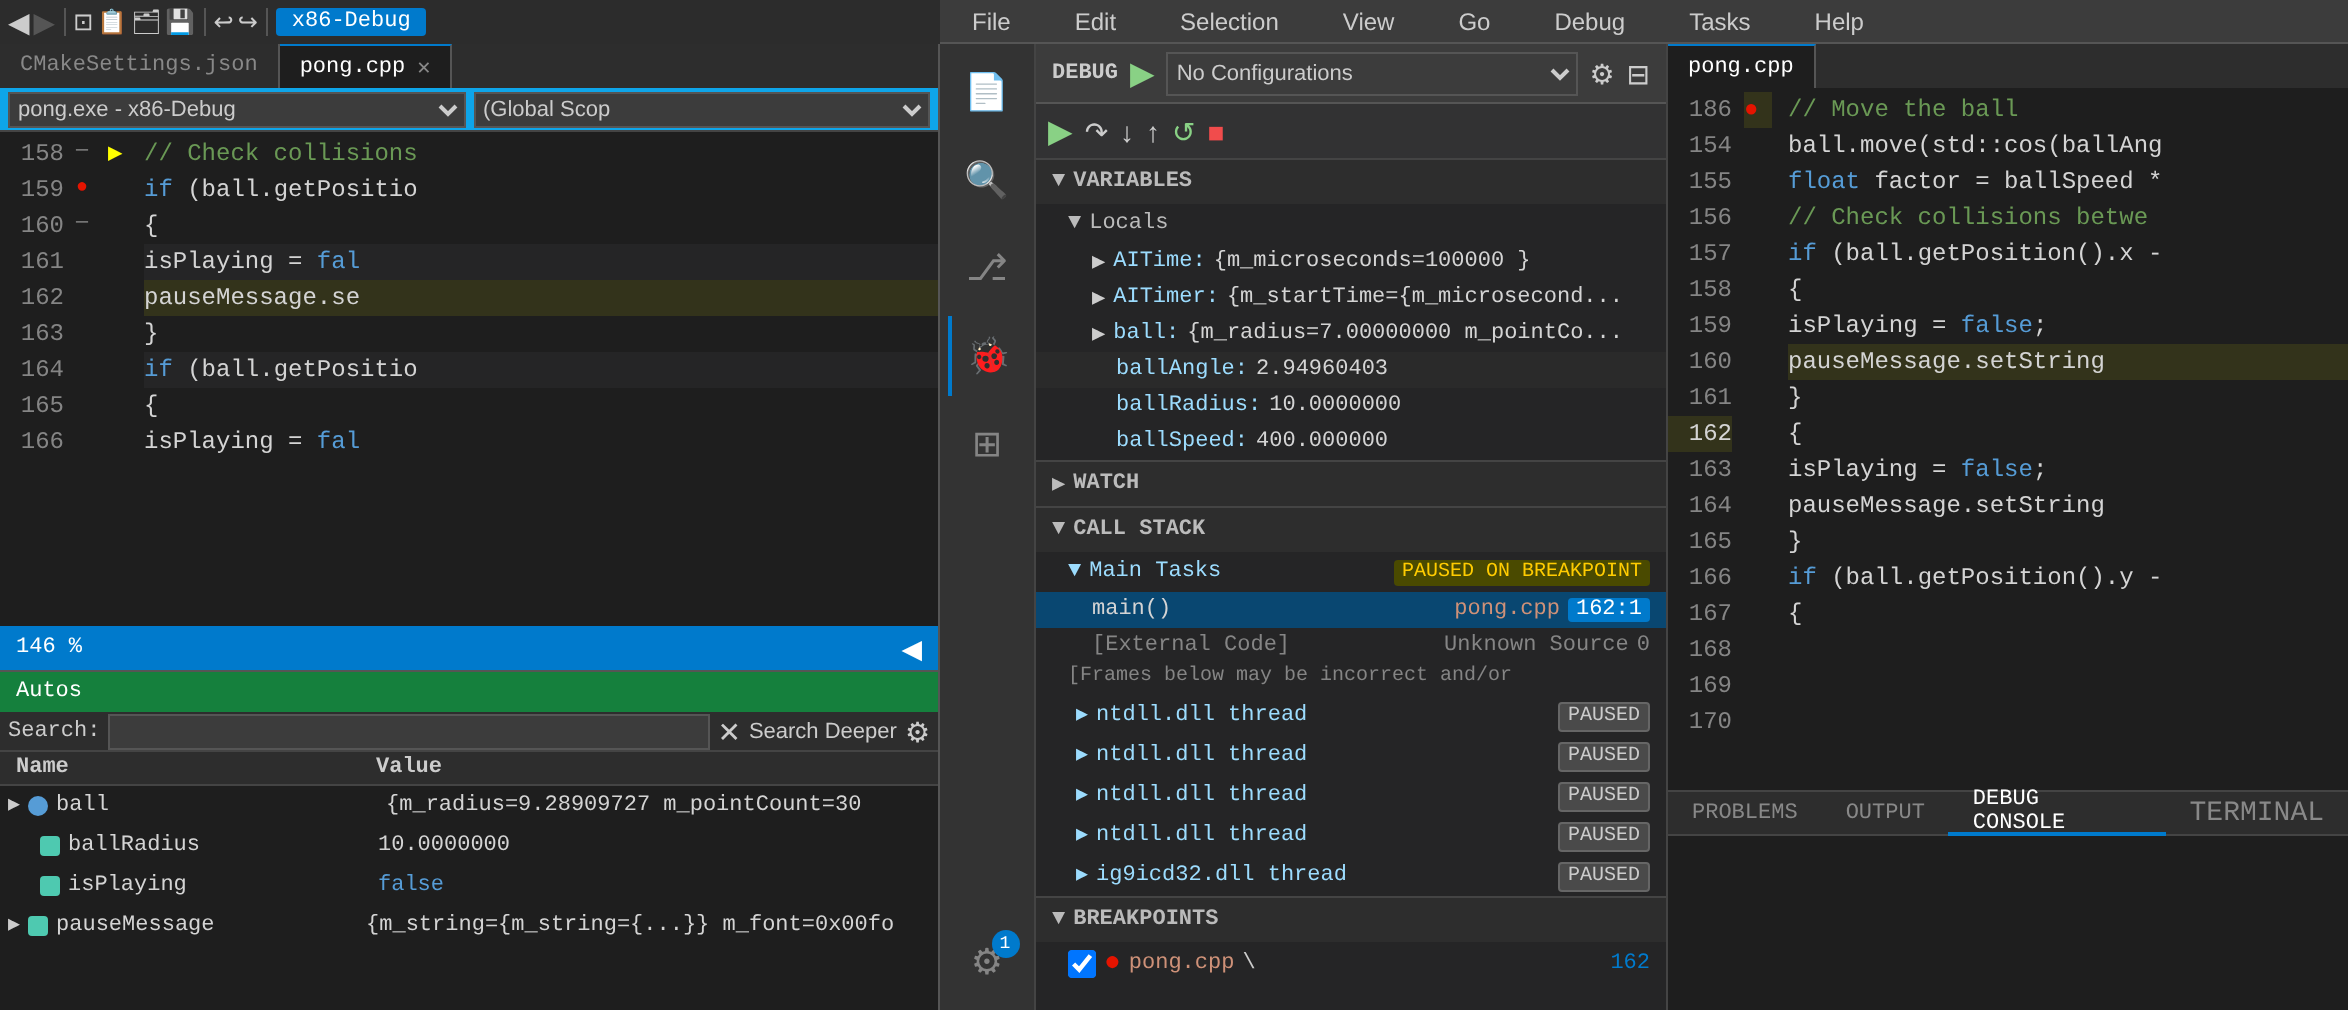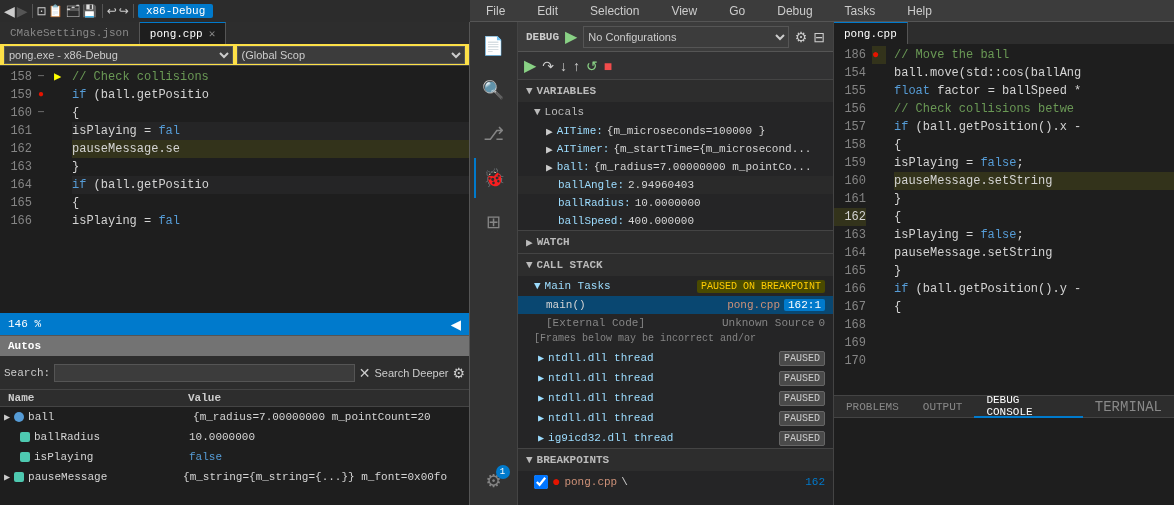--- a/index.html
+++ b/index.html
@@ -49,21 +49,21 @@
       <div style="display:flex; background:#2d2d2d; height:22px; align-items:stretch; flex-shrink:0;">
         <div style="padding:0 10px; font-size:11px; color:#888; background:#2d2d2d; border-right:1px solid #555; display:flex; align-items:center; cursor:pointer;">
           <span>CMakeSettings.json</span>
         </div>
         <div style="padding:0 10px; font-size:11px; color:#fff; background:#1e1e1e; border-right:1px solid #555; display:flex; align-items:center; gap:6px; cursor:pointer; border-top:1px solid #007acc;">
           <span>pong.cpp</span>
           <span style="color:#888;font-size:11px;cursor:pointer;">✕</span>
         </div>
       </div>
 
-      <div style="display:flex; background:#fde047; height:22px; align-items:center; padding:0 4px; gap:4px; flex-shrink:0; border-bottom:1px solid #444;">
+      <div style="display:flex; background:#0ea5e9; height:22px; align-items:center; padding:0 4px; gap:4px; flex-shrink:0; border-bottom:1px solid #444;">
         <select style="background:#3c3c3c;border:1px solid #555;color:#ccc;font-size:11px;height:18px;flex:1;">
           <option>pong.exe - x86-Debug</option>
         </select>
         <select style="background:#3c3c3c;border:1px solid #555;color:#ccc;font-size:11px;height:18px;flex:1;">
           <option>(Global Scop</option>
         </select>
       </div>
 
       <div style="flex:1; display:flex; overflow:hidden; background:#1e1e1e;">
         <div style="width:38px;background:#1e1e1e;color:#858585;text-align:right;padding:2px 6px 0 0;font-size:12px;line-height:18px;flex-shrink:0;user-select:none;">
@@ -112,41 +112,41 @@
         </div>
       </div>
 
       <div style="display:flex; align-items:center; background:#007acc; height:22px; padding:0 8px; flex-shrink:0;">
         <span style="color:white;font-size:11px;">146 %</span>
         <div style="flex:1;"></div>
         <button style="background:transparent;border:none;color:white;cursor:pointer;">◀</button>
       </div>
 
       <div style="height:170px; background:#1e1e1e; border-top:1px solid #555; display:flex; flex-direction:column; flex-shrink:0;">
-        <div style="background:#737373;color:white;padding:2px 8px;font-size:11px;font-weight:bold;height:20px;display:flex;align-items:center;">Autos</div>
-
-        <div style="display:flex;align-items:center;padding:2px 4px;background:#2d2d2d;border-bottom:1px solid #444;height:34px;gap:4px;">
+        <div style="background:#15803d;color:white;padding:2px 8px;font-size:11px;font-weight:normal;height:20px;display:flex;align-items:center;">Autos</div>
+
+        <div style="display:flex;align-items:center;padding:2px 4px;background:#2d2d2d;border-bottom:1px solid #444;height:20px;gap:4px;">
           <span style="color:#ccc;font-size:11px;">Search:</span>
           <input type="text" style="flex: 1 1 0%; background: rgb(60, 60, 60); border: 1px solid rgb(85, 85, 85); color: rgb(204, 204, 204); font-size: 11px; padding: 1px 4px; height: 18px;">
           <button style="background:transparent;border:none;color:#ccc;cursor:pointer;font-size:14px;">✕</button>
           <button style="background:transparent;border:none;color:#ccc;cursor:pointer;font-size:11px;">Search Deeper</button>
           <button style="background:transparent;border:none;color:#ccc;cursor:pointer;font-size:14px;">⚙</button>
         </div>
 
         <div style="display:flex;padding:2px 8px;background:#2d2d2d;border-bottom:1px solid #444;font-size:11px;color:#ccc;font-weight:bold;">
           <div style="width:180px;">Name</div>
           <div style="flex:1;">Value</div>
         </div>
 
         <div style="flex:1;overflow:hidden;">
           <div style="display:flex;align-items:center;padding:1px 4px;font-size:11px;height:20px;cursor:pointer;">
             <span style="color:#ccc;font-size:10px;margin-right:4px;">▶</span>
             <span style="background:#569cd6;border-radius:50%;width:10px;height:10px;display:inline-block;margin-right:4px;"></span>
             <span style="width:165px;color:#d4d4d4;">ball</span>
-            <span style="flex:1;color:#d4d4d4;">{m_radius=7.00000000 m_pointCount=20</span>
+            <span style="flex:1;color:#d4d4d4;">{m_radius=9.28909727 m_pointCount=30</span>
           </div>
           <div style="display:flex;align-items:center;padding:1px 4px 1px 20px;font-size:11px;height:20px;cursor:pointer;">
             <span style="background:#4ec9b0;border-radius:2px;width:10px;height:10px;display:inline-block;margin-right:4px;"></span>
             <span style="width:155px;color:#d4d4d4;">ballRadius</span>
             <span style="flex:1;color:#d4d4d4;">10.0000000</span>
           </div>
           <div style="display:flex;align-items:center;padding:1px 4px 1px 20px;font-size:11px;height:20px;cursor:pointer;">
             <span style="background:#4ec9b0;border-radius:2px;width:10px;height:10px;display:inline-block;margin-right:4px;"></span>
             <span style="width:155px;color:#d4d4d4;">isPlaying</span>
             <span style="flex:1;color:#569cd6;">false</span>

